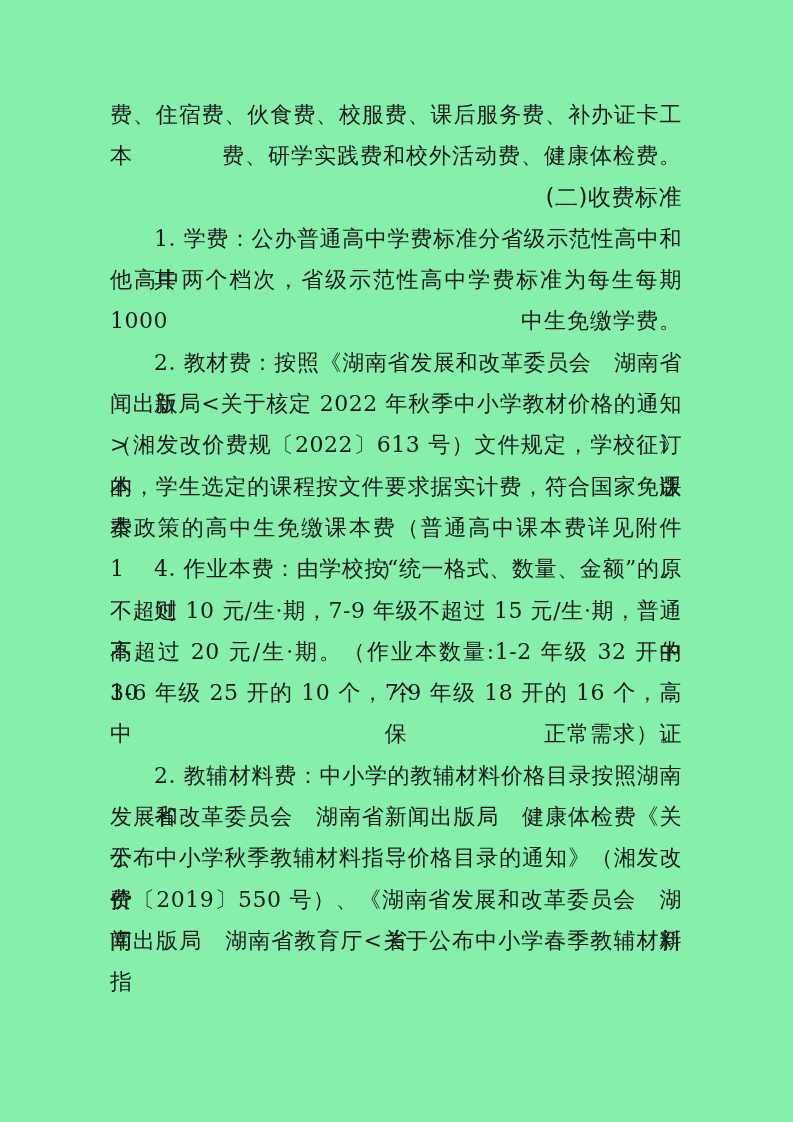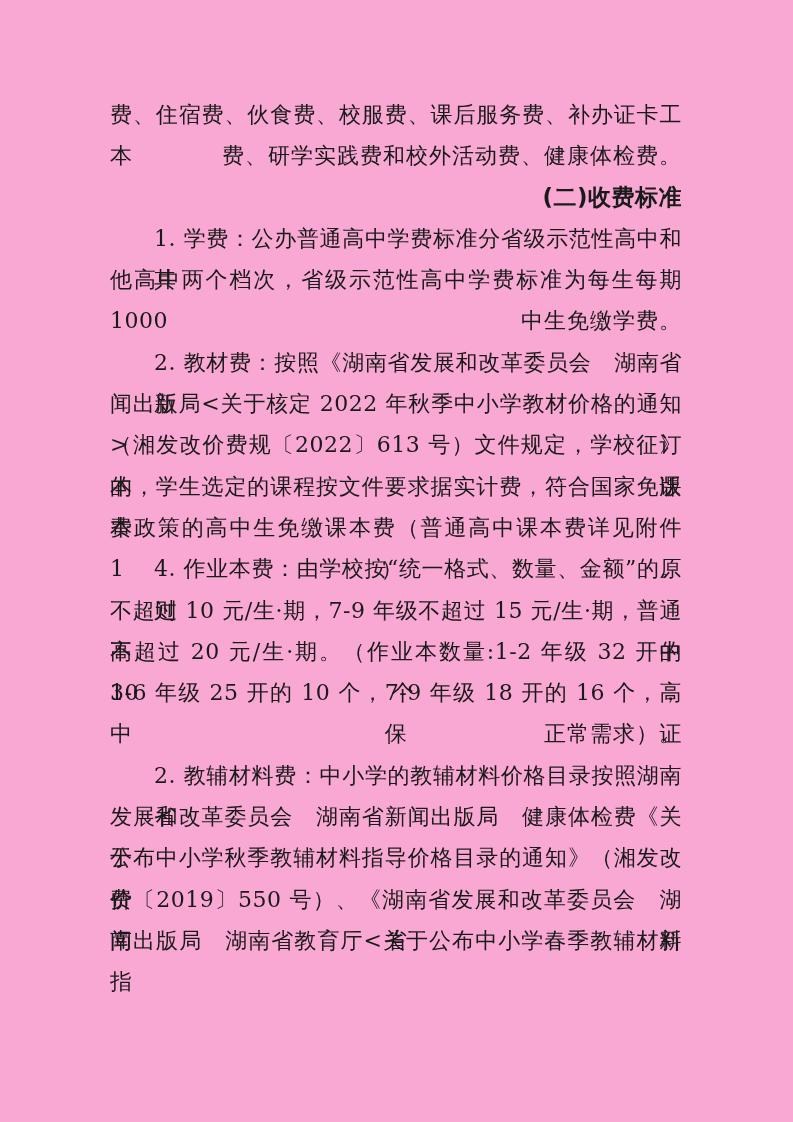--- a/index.html
+++ b/index.html
@@ -1,21 +1,21 @@
 <!DOCTYPE html>
 <html><head>
 <meta charset="utf-8">
 <style>
   * { margin: 0; padding: 0; box-sizing: border-box; }
   html, body { background: #ffffff; }
   .page {
     position: relative;
     width: 793px;
     height: 1122px;
-    background: #f9a8d4;
+    background: #86efac;
     overflow: hidden;
     font-family: "DejaVu Serif", "Liberation Serif", serif;
   }
   .content {
     position: absolute;
     left: 110px;
     top: 94px;
     width: 572px;
     color: #1a1a1a;
   }
@@ -31,21 +31,21 @@
   .line.justify {
     white-space: normal;
     text-align: justify;
     text-align-last: justify;
     text-justify: inter-character;
     letter-spacing: 0.5px;
   }
   .line.indent { padding-left: 44px; }
   .line.heading {
     font-family: "DejaVu Sans", "Liberation Sans", sans-serif;
-    font-weight: bold;
+    font-weight: normal;
     font-size: 23px;
     letter-spacing: 0.5px;
   }
 </style>
 </head>
 <body>
 
 <div class="page">
   <div class="content" id="content">
       <div class="line justify">费、住宿费、伙食费、校服费、课后服务费、补办证卡工本</div>

